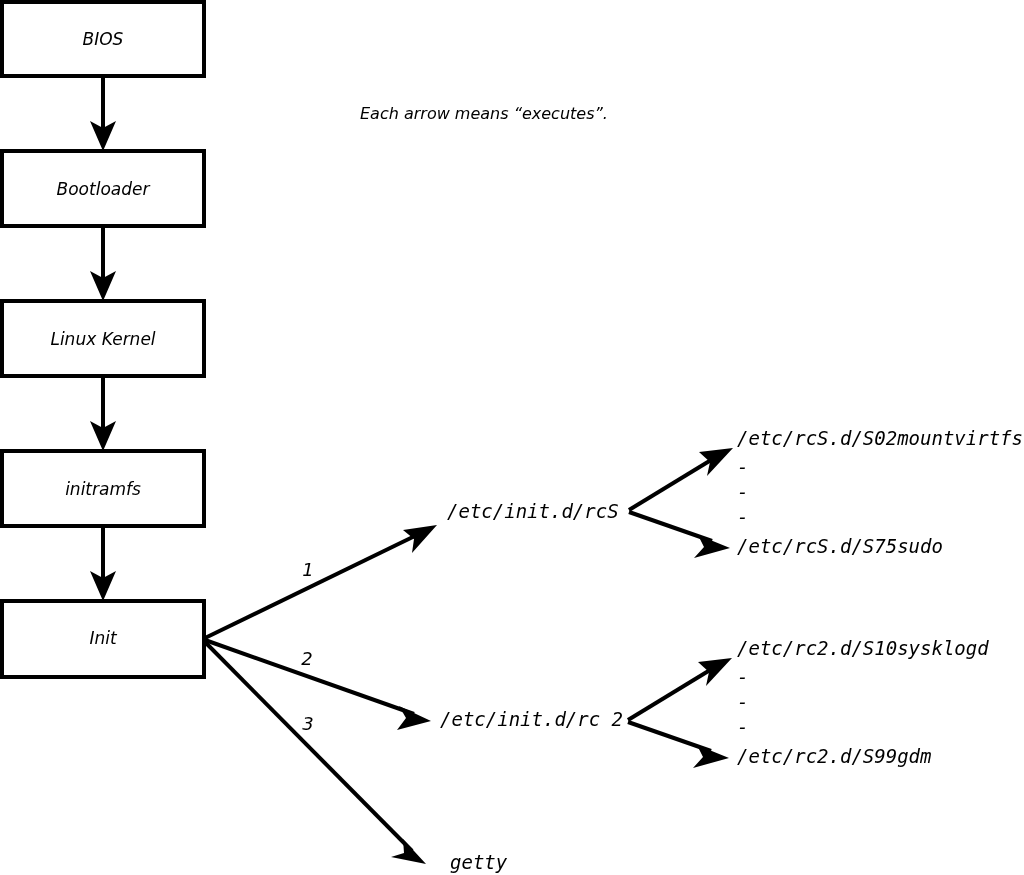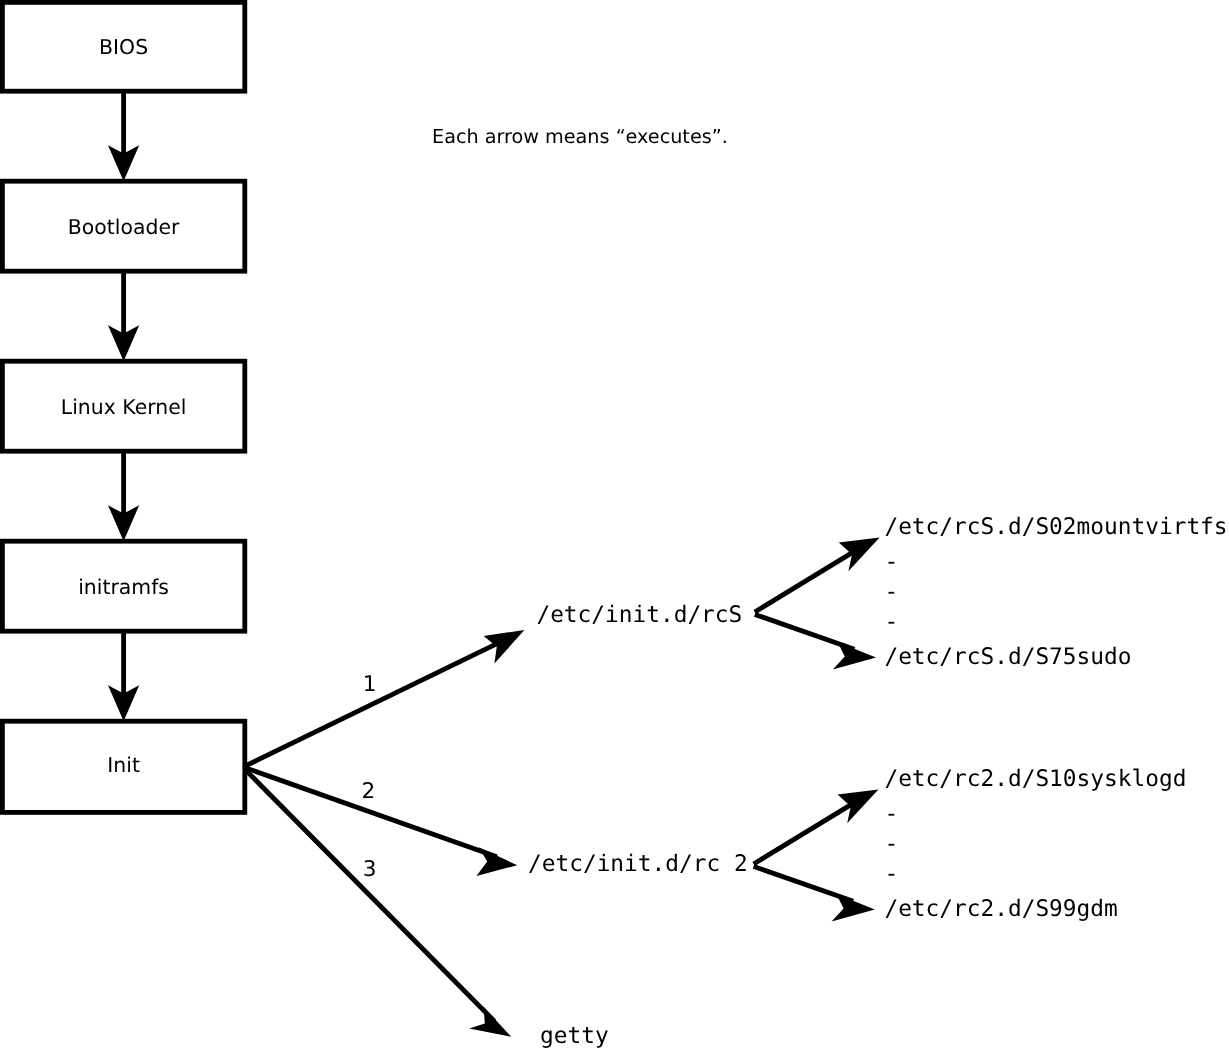--- a/index.html
+++ b/index.html
@@ -8,20 +8,21 @@
     padding: 0;
     background: #ffffff;
   }
   #diagram-root {
     position: relative;
     width: 1024px;
     height: 875px;
     background: #ffffff;
     overflow: hidden;
     font-family: "Liberation Sans", sans-serif;
+    font-style: italic;
   }
   #diagram-svg {
     position: absolute;
     top: 0;
     left: 0;
     width: 1024px;
     height: 875px;
     display: block;
   }
   .box-rect {

